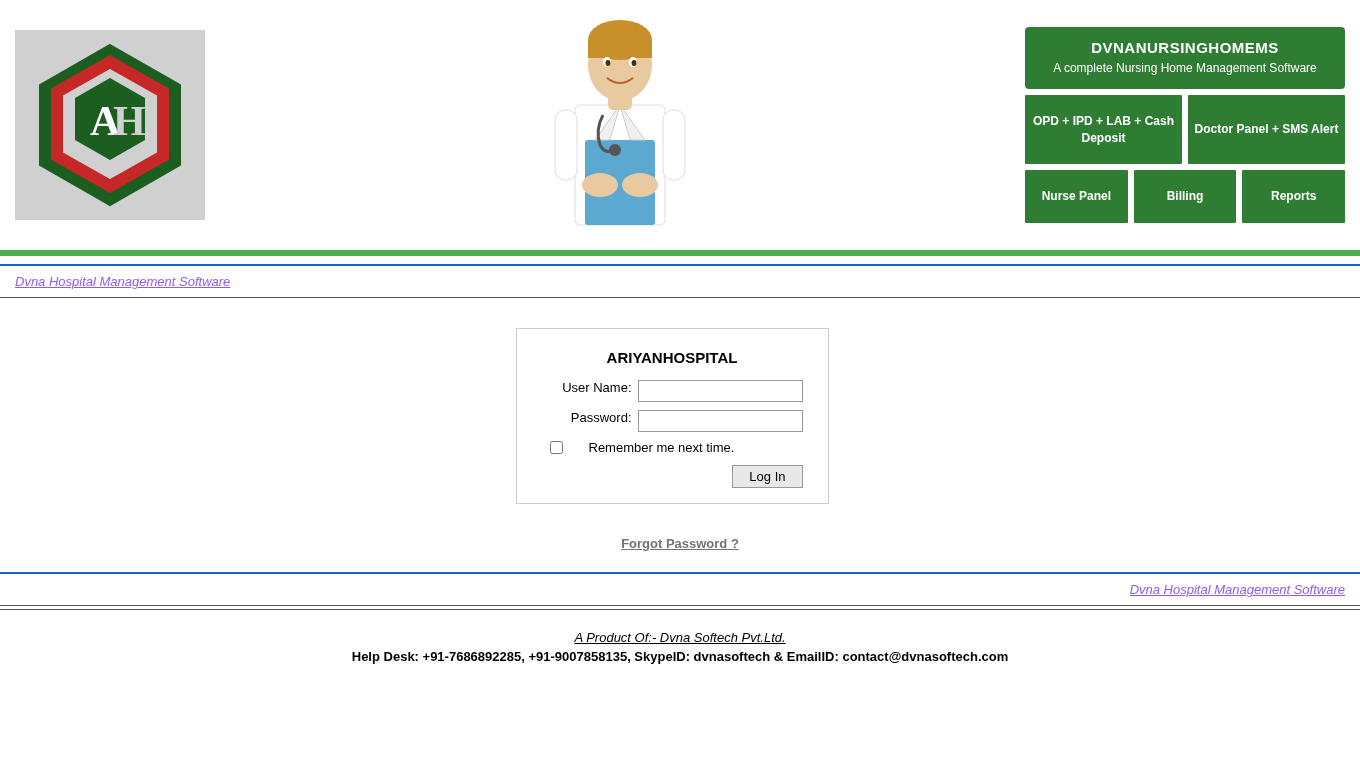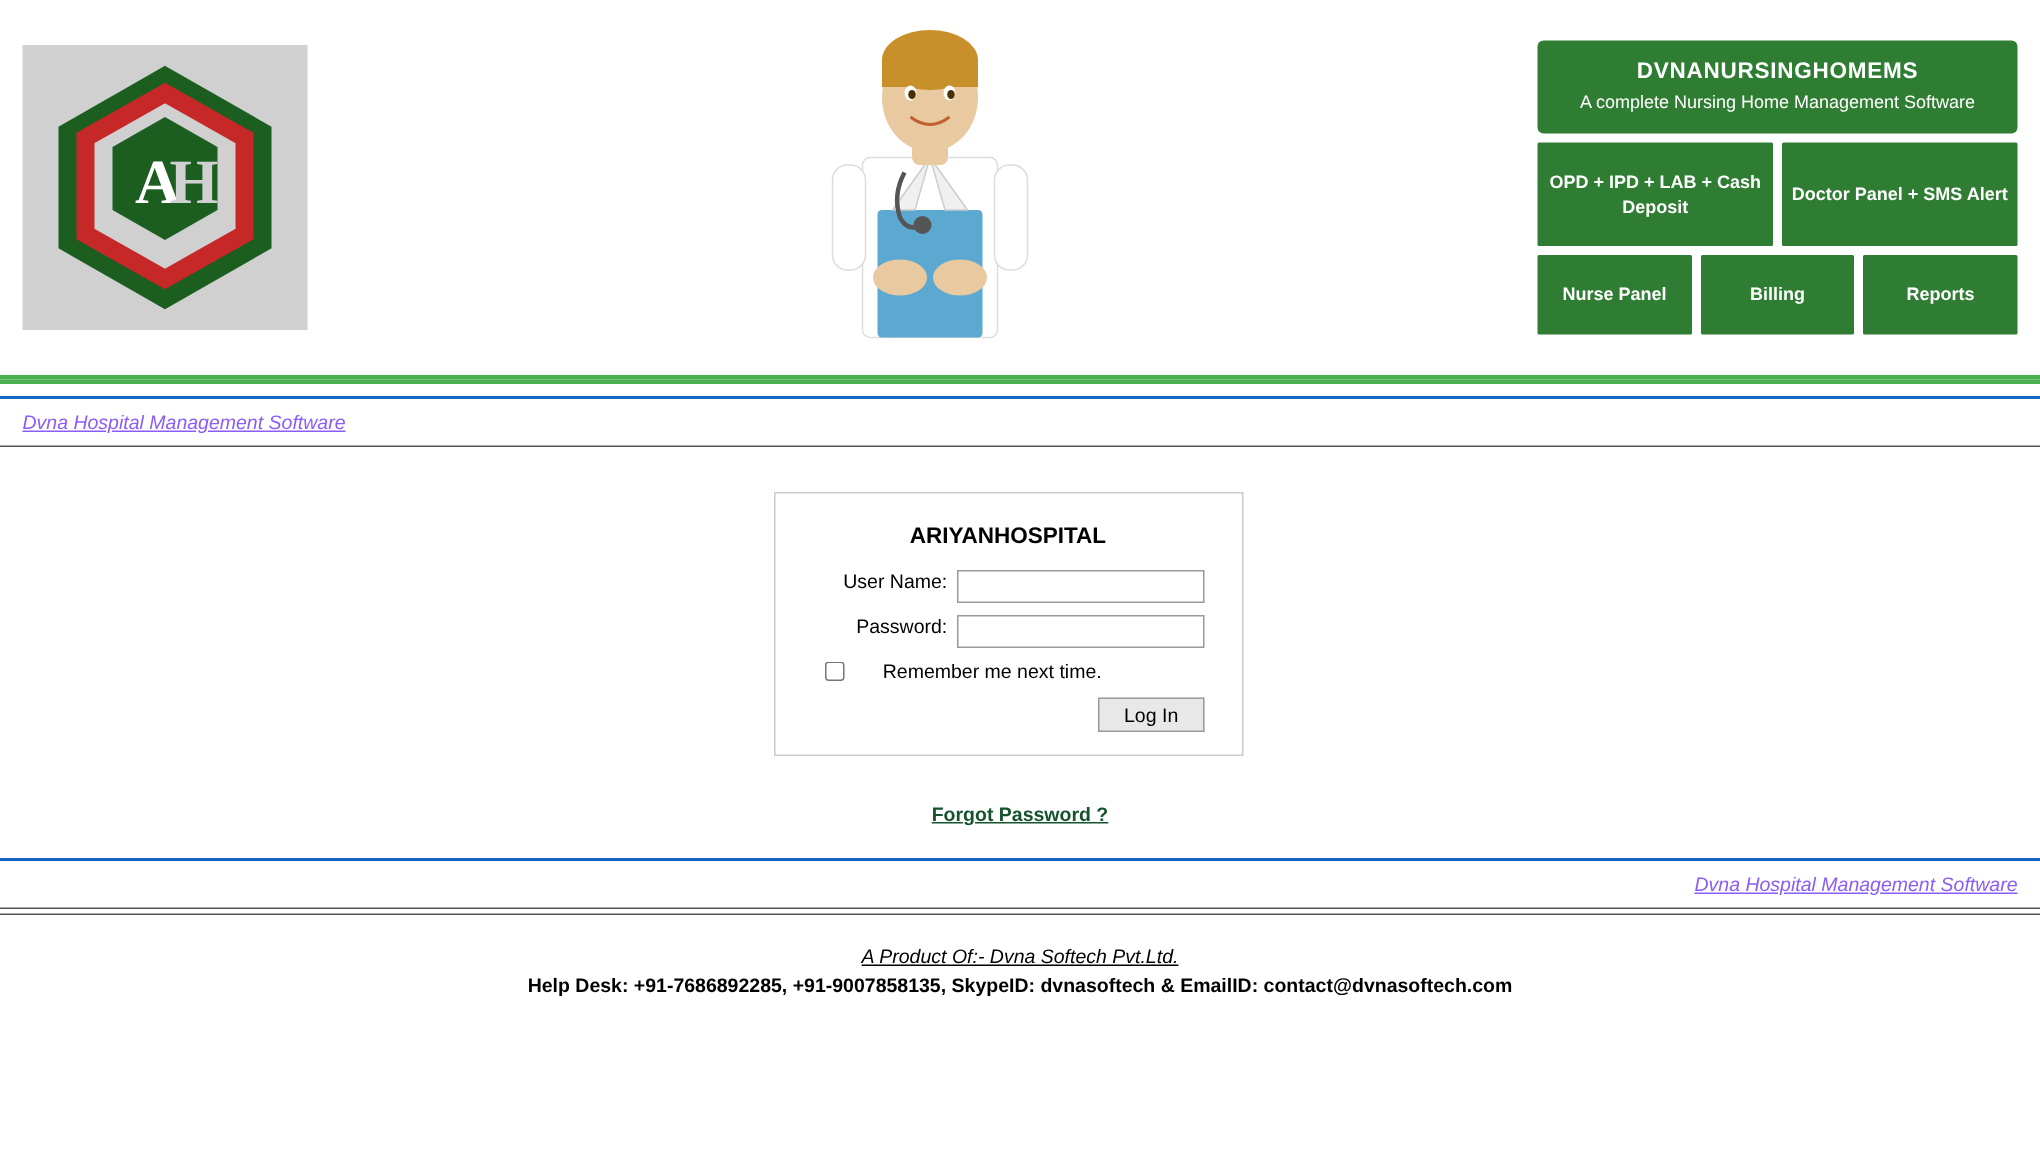--- a/index.html
+++ b/index.html
@@ -172,21 +172,21 @@
       font-size: 13px;
       cursor: pointer;
     }
     .forgot-row {
       text-align: center;
       margin-top: 10px;
     }
     .forgot-link {
       font-weight: bold;
       font-size: 13px;
-      color: #14532d;
+      color: #737373;
       text-decoration: underline;
       cursor: pointer;
     }
 
     
     .footer-breadcrumb {
       display: flex;
       justify-content: flex-end;
       padding: 8px 15px;
     }

